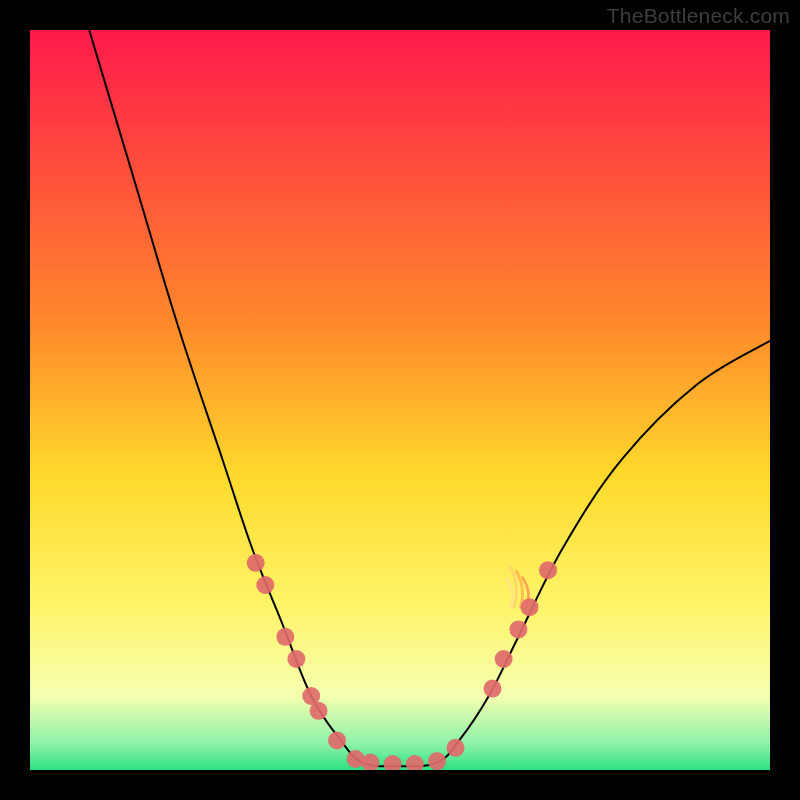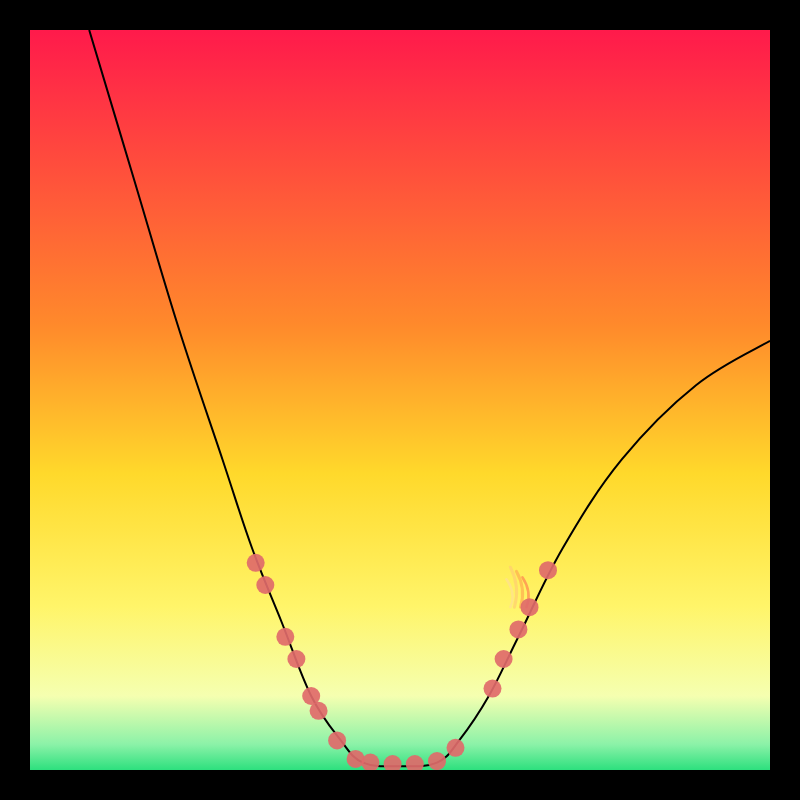--- a/index.html
+++ b/index.html
@@ -28,20 +28,21 @@
     z-index: 5;
   }
   svg {
     display: block;
   }
 </style>
 </head>
 <body>
 
 <div class="stage">
+  <div class="attribution">TheBottleneck.com</div>
 
   <svg id="chart-svg" width="800" height="800" viewBox="0 0 800 800">
     <defs>
       <linearGradient id="bg-grad" x1="0" y1="0" x2="0" y2="1">
           <stop offset="0%" stop-color="#ff1a4b"></stop>
           <stop offset="40%" stop-color="#ff8a2b"></stop>
           <stop offset="60%" stop-color="#ffd92b"></stop>
           <stop offset="78%" stop-color="#fff56a"></stop>
           <stop offset="90%" stop-color="#f5ffb0"></stop>
           <stop offset="96.5%" stop-color="#8cf2a8"></stop>

